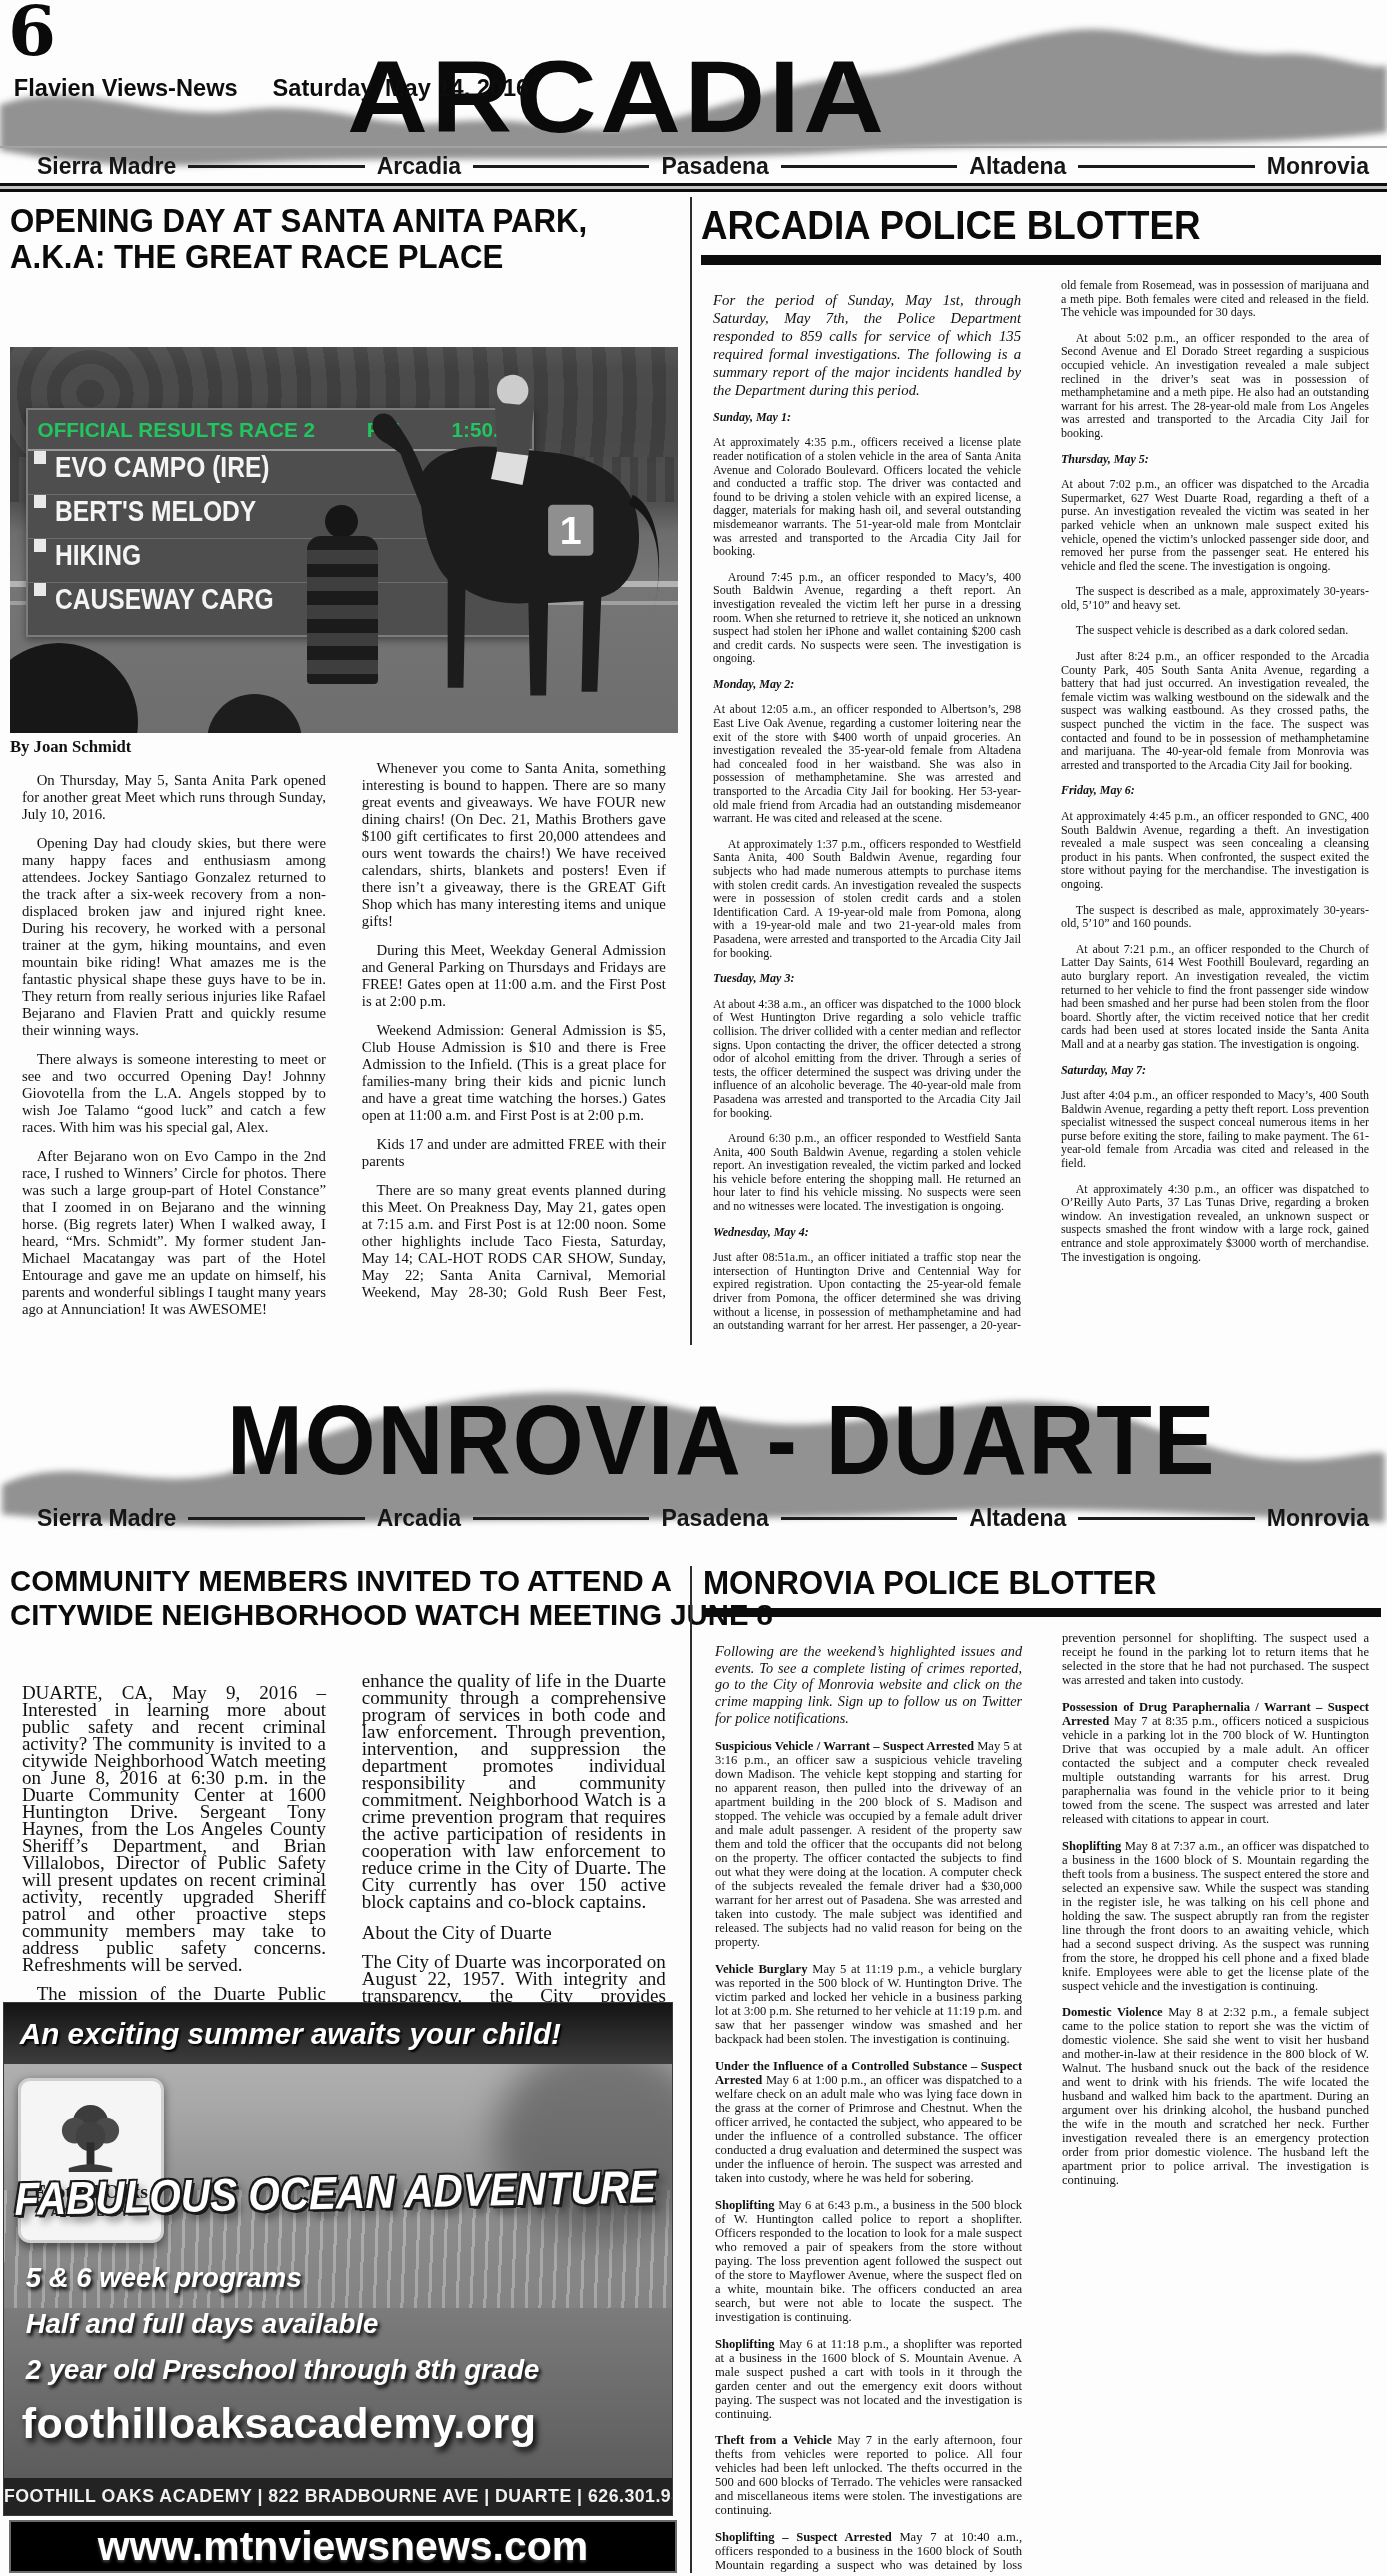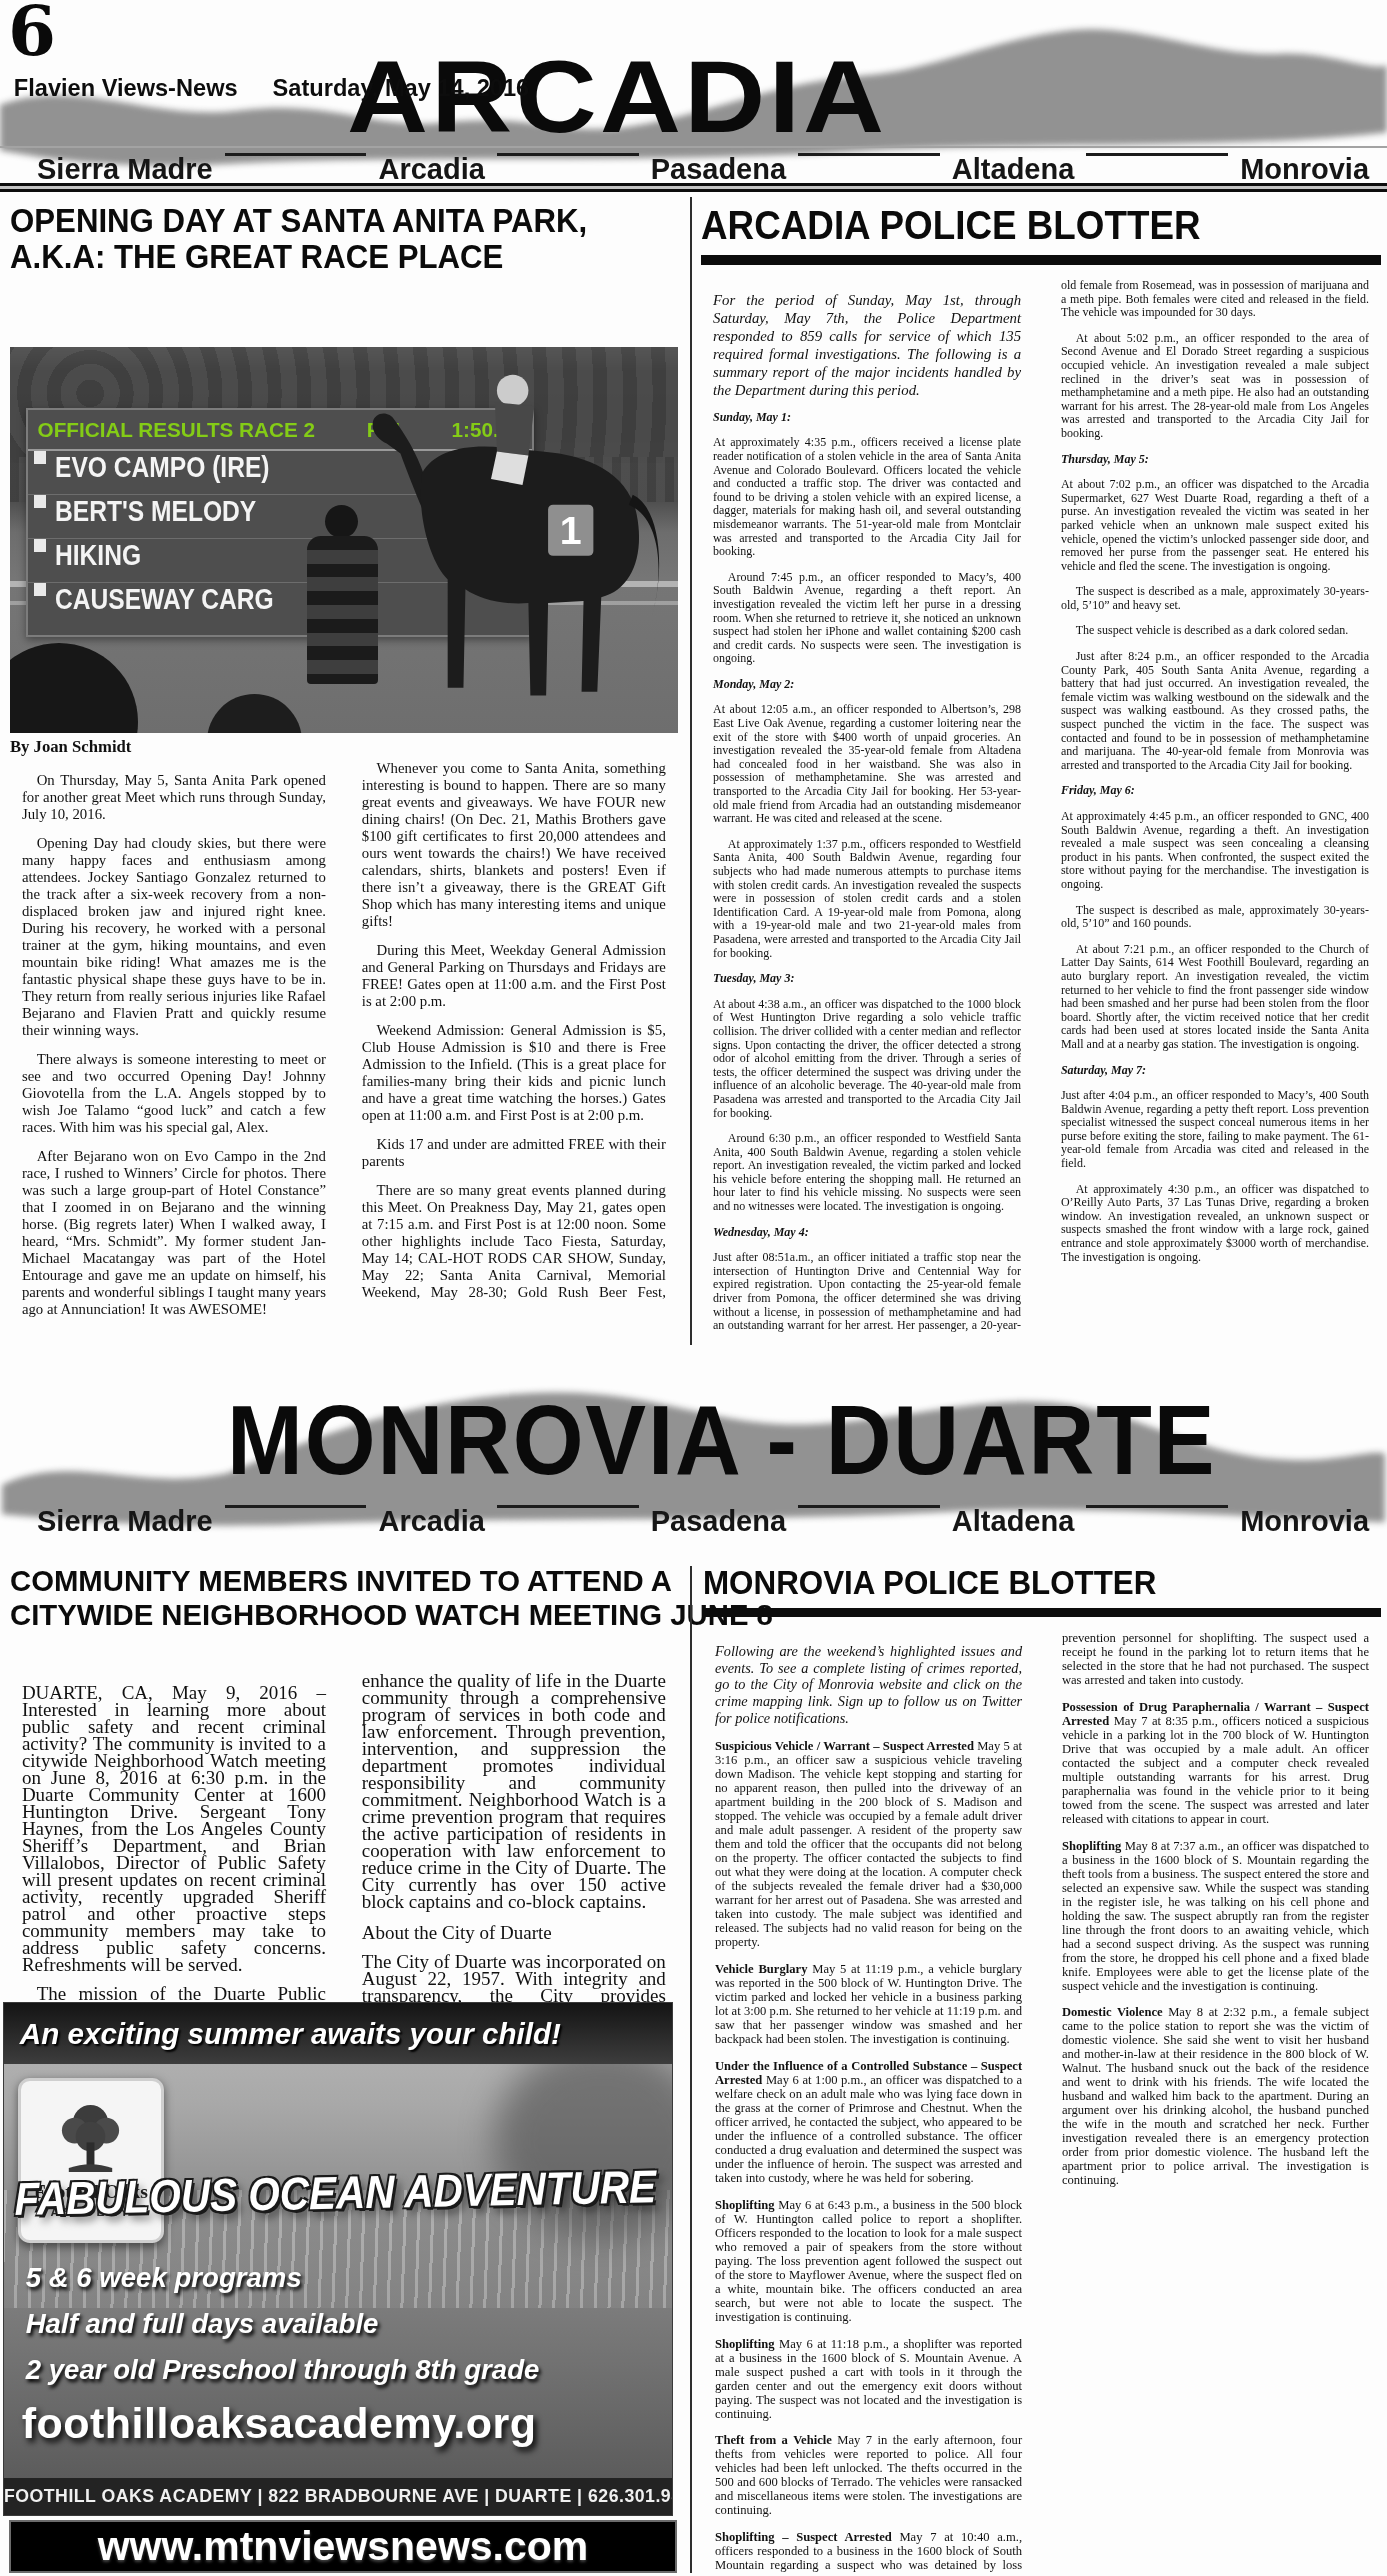--- a/index.html
+++ b/index.html
@@ -9,21 +9,21 @@
   .sans{font-family:"Liberation Sans","DejaVu Sans",sans-serif;}
   
   .pagenum{left:7.9px;top:-9.9px;font:bold 69px "DejaVu Serif",serif;color:#0a0a0a;}
   .masthead{left:13.8px;top:75px;font-weight:bold;font-size:23.6px;color:#0d0d0d;white-space:nowrap;z-index:5;}
   .masthead .date{margin-left:35px;}
   .ridge{filter:blur(3px);opacity:.96;}
   .banner-title{font-weight:bold;color:#0a0a0a;white-space:nowrap;transform-origin:left top;z-index:4;}
   #arcadia-big{left:347px;top:39px;font-size:102px;letter-spacing:3px;transform:scaleX(1.10);}
   #monduarte-big{left:227px;top:1383px;font-size:99px;letter-spacing:2px;transform:scaleX(0.92);}
   .grayline{left:0;top:146px;width:1387px;height:2px;background:#a3a3a3;}
-  .cities{display:flex;align-items:flex-start;gap:12px;font-weight:bold;font-size:29px;color:#161616;z-index:5;}
+  .cities{display:flex;align-items:center;gap:12px;font-weight:bold;font-size:23px;color:#161616;z-index:5;}
   #cities1{left:37px;top:153px;width:1332px;}
   #cities2{left:37px;top:1505px;width:1332px;}
   .connector{flex:1;height:3px;background:#1c1c1c;}
   .bigrule{left:0;top:183px;width:1387px;height:9.9px;
      background:linear-gradient(180deg,#0d0d0d 0 3px,#c4c4c4 3px 5.9px,#0d0d0d 5.9px 8.9px,#fdfdfd 8.9px);}
   .vdiv{width:2px;background:#2e2e2e;}
   
   .headline{font-weight:bold;color:#0b0b0b;line-height:36px;font-size:32.5px;transform:scaleX(.96);transform-origin:left top;white-space:nowrap;}
   .blotter-title{font-weight:bold;color:#0b0b0b;white-space:nowrap;transform-origin:left top;}
   .blackbar{background:#0c0c0c;}
@@ -49,21 +49,21 @@
      background:linear-gradient(180deg,#9a9a9a 0,#565656 6%,#4a4a4a 20%,#585858 30%,#4f4f4f 40%,#6d6d6d 48%,#767676 60%,#6e6e6e 100%);}
   .trees{left:0;top:0;width:668px;height:116px;
      background:repeating-radial-gradient(circle at 12% 40%,#3c3c3c 0 13.8px,#4a4a4a 13.8px 29.6px),
                 repeating-radial-gradient(circle at 70% 60%,#424242 0 15.8px,#515151 15.8px 35px);
      opacity:.85;}
   .hedge{left:0;top:110px;width:668px;height:45px;background:repeating-linear-gradient(90deg,#3f3f3f 0 8.9px,#4d4d4d 8.9px 17.7px);opacity:.9;}
   .rail{left:0;top:234px;width:668px;height:5.9px;background:#cfcfcf;opacity:.7;}
   .rail2{left:0;top:254px;width:668px;height:3.9px;background:#c2c2c2;opacity:.55;}
   .board{left:15.8px;top:61px;width:504px;height:225px;background:#4e4e4e;border:2px solid #7c7c7c;box-shadow:0 3px 7.9px rgba(0,0,0,.4);}
   .board-head{display:flex;justify-content:space-between;align-items:center;height:39px;padding:0 9.9px;
-     border-bottom:2px solid #9a9a9a;color:#84cc16;font-weight:bold;font-size:20.7px;}
+     border-bottom:2px solid #9a9a9a;color:#22c55e;font-weight:bold;font-size:20.7px;}
   .board-row{display:flex;justify-content:space-between;height:43px;padding:0 9.9px 0 5.9px;
      border-bottom:1px solid #6d6d6d;color:#f4f4f4;font-weight:bold;font-size:28.6px;white-space:nowrap;}
   .board-row .sq{width:12.8px;height:12.8px;background:#e9e9e9;margin-right:8.9px;flex:none;}
   .board-row .nm{flex:1;transform:scaleX(.86);transform-origin:left center;}
   .board-row .py{font-size:26.6px;}
   .crowd1{left:-29.6px;top:296px;width:158px;height:158px;border-radius:50%;background:#171717;}
   .crowd2{left:197px;top:347px;width:95px;height:95px;border-radius:50%;background:#1d1d1d;}
   .groom-head{left:315px;top:158px;width:33px;height:33px;border-radius:50%;background:#161616;}
   .groom-body{left:297px;top:189px;width:71px;height:148px;border-radius:13.8px 13.8px 3.9px 3.9px;
      background:repeating-linear-gradient(180deg,#1b1b1b 0 13.8px,#3e3e3e 13.8px 27.6px);}

